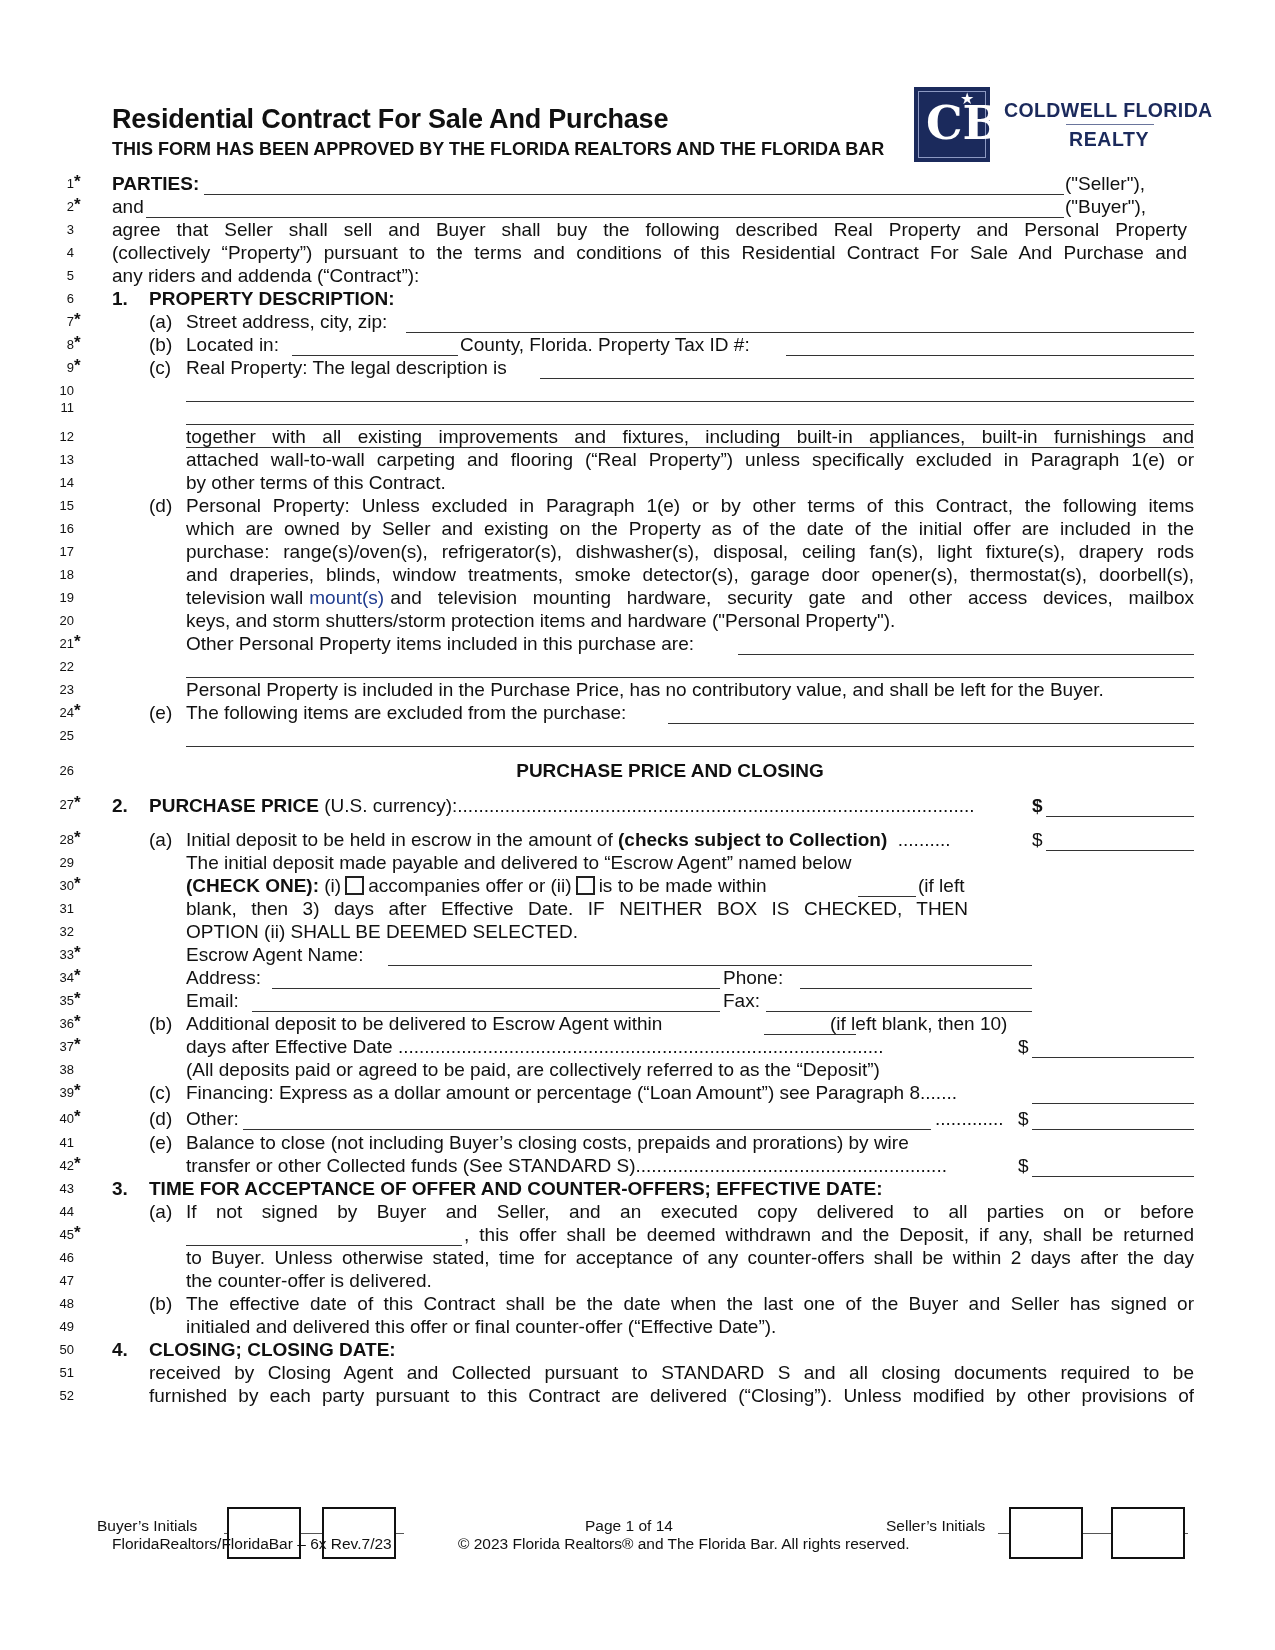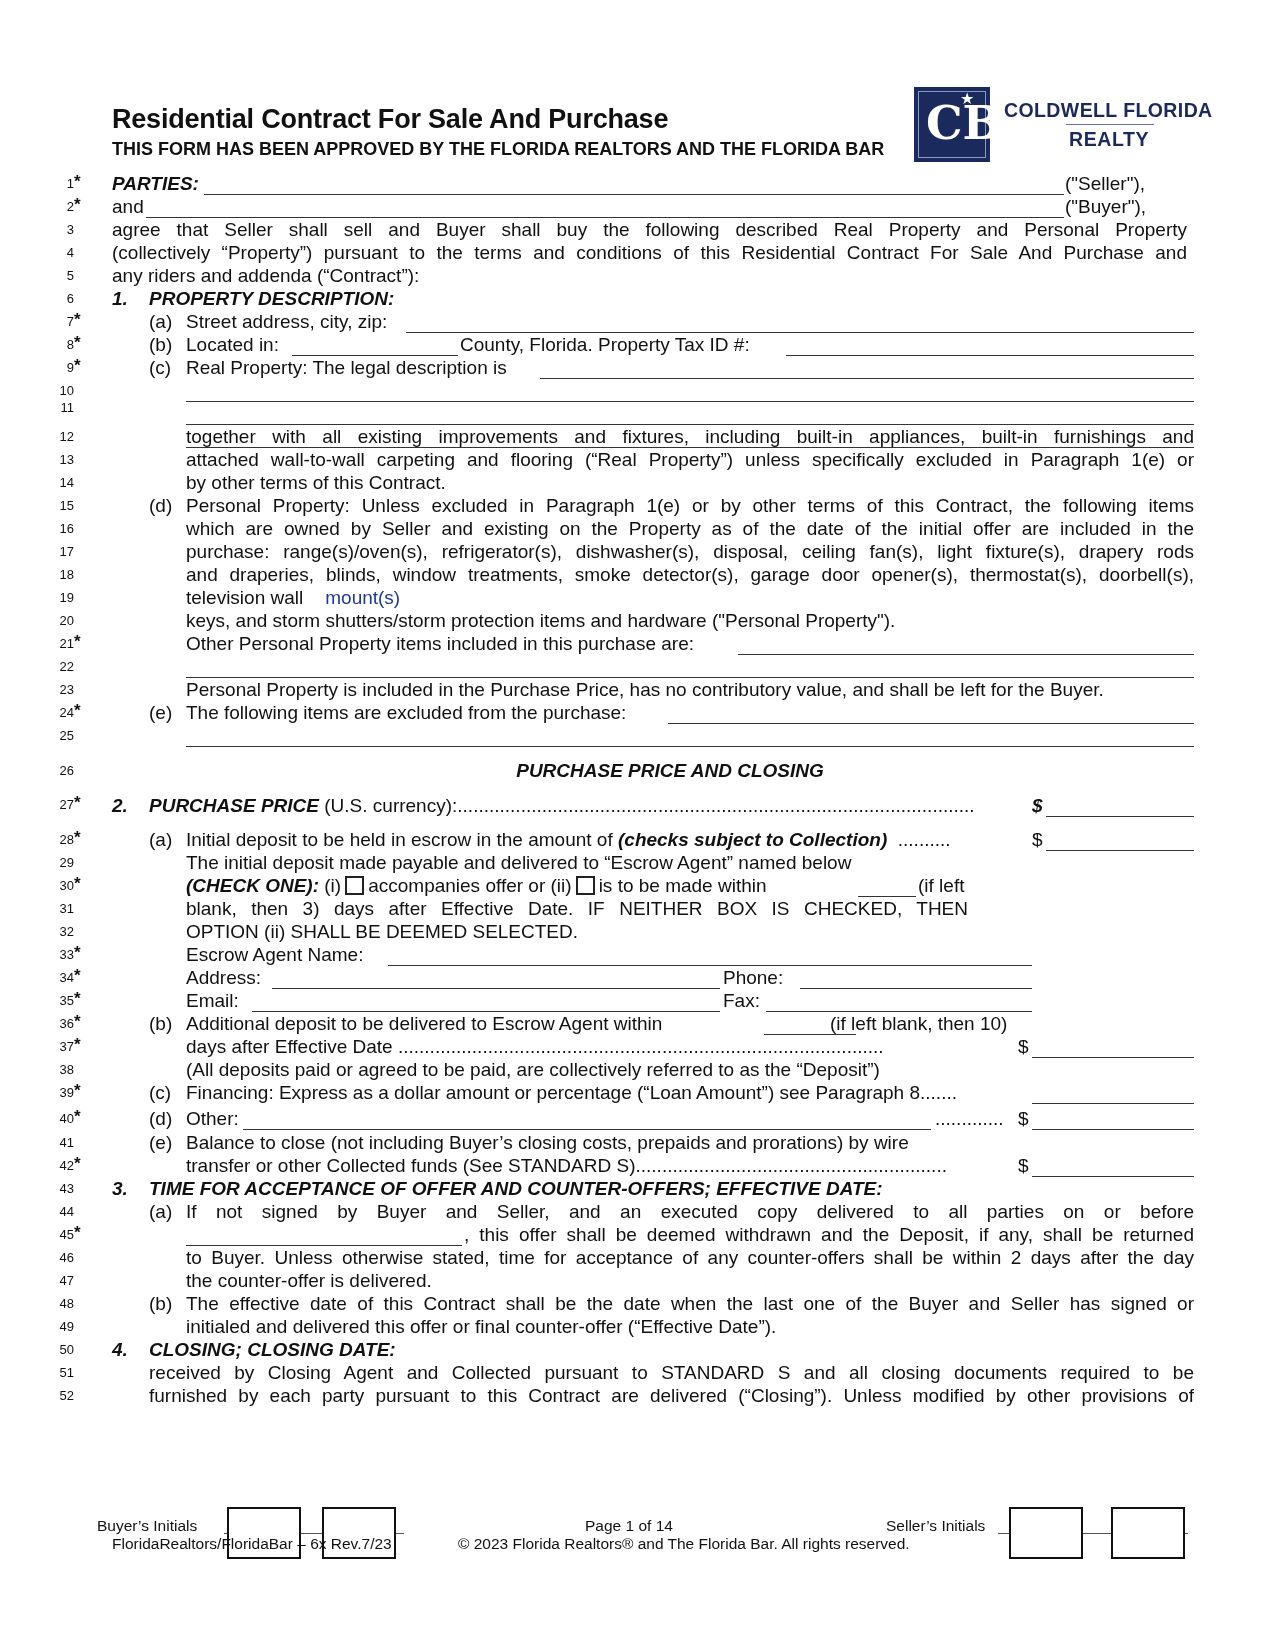--- a/index.html
+++ b/index.html
@@ -14,21 +14,21 @@
     .logo-star { position: absolute; left: 46px; top: 2px; color: #fff; font-size: 16px; }
     .brand-1 { left: 1004px; top: 99px; color: #1b2a5c; font-size: 19.5px; font-weight: bold; letter-spacing: 0.4px; white-space: nowrap; }
     .brand-rule { left: 1066px; top: 124px; width: 88px; height: 1px; background: #6a759c; }
     .brand-2 { left: 1069px; top: 128px; color: #1b2a5c; font-size: 19.5px; font-weight: bold; letter-spacing: 0.6px; white-space: nowrap; text-align: center; }
 
     .ln { position: absolute; left: 52px; width: 40px; height: 24px; font-size: 13px; line-height: 24px; color: #111; }
     .ln .star { position: absolute; left: 22px; top: -2px; font-size: 17px; font-weight: bold; }
     .ln .num { position: absolute; right: 18px; }
     .row { position: absolute; height: 24px; font-size: 19px; line-height: 24px; white-space: nowrap; }
     .just { text-align: justify; text-align-last: justify; white-space: normal; overflow: hidden; }
-    .b { font-weight: bold; font-style: italic; }
+    .b { font-weight: bold; }
     .ul { position: absolute; height: 1px; background: #333; }
     .blue { color: #1f3b8f; }
     .chk { display: inline-block; width: 19px; height: 19px; border: 2px solid #222; vertical-align: -3px; margin: 0 4px; box-sizing: border-box; }
     .initbox { position: absolute; width: 74px; height: 52px; border: 2px solid #111; box-sizing: border-box; background: #fff; }
     .foot { position: absolute; font-size: 15.5px; white-space: nowrap; }
   </style>
 </head>
 <body>
 
 <div class="abs title">Residential Contract For Sale And Purchase</div>
@@ -252,24 +252,25 @@
 <div class="row just" style="left:186px;top:425px;width:1008px">together with all existing improvements and fixtures, including built-in appliances, built-in furnishings and</div>
 <div class="row just" style="left:186px;top:448px;width:1008px">attached wall-to-wall carpeting and flooring (“Real Property”) unless specifically excluded in Paragraph 1(e) or</div>
 <div class="row" style="left:186px;top:471px">by other terms of this Contract.</div>
 
 <div class="row" style="left:149px;top:494px">(d)</div>
 <div class="row just" style="left:186px;top:494px;width:1008px">Personal Property: Unless excluded in Paragraph 1(e) or by other terms of this Contract, the following items</div>
 <div class="row just" style="left:186px;top:517px;width:1008px">which are owned by Seller and existing on the Property as of the date of the initial offer are included in the</div>
 <div class="row just" style="left:186px;top:540px;width:1008px">purchase: range(s)/oven(s), refrigerator(s), dishwasher(s), disposal, ceiling fan(s), light fixture(s), drapery rods</div>
 <div class="row just" style="left:186px;top:563px;width:1008px">and draperies, blinds, window treatments, smoke detector(s), garage door opener(s), thermostat(s), doorbell(s),</div>
 <div class="row" style="left:186px;top:586px;width:1008px;display:flex;justify-content:space-between">
-  <span style="display:flex;gap:22px">
+  <span style="display:flex;gap:6px">
     <span>television wall</span>
     <span class="blue">mount(s)</span>
   </span>
+  <span class="just" style="flex:1;margin-left:6px">and television mounting hardware, security gate and other access devices, mailbox</span>
 </div>
 <div class="row" style="left:186px;top:609px">keys, and storm shutters/storm protection items and hardware ("Personal Property").</div>
 
 <div class="row" style="left:186px;top:632px">Other Personal Property items included in this purchase are:</div>
 <div class="ul" style="left:738px;top:654px;width:456px"></div>
 <div class="ul" style="left:186px;top:677px;width:1008px"></div>
 <div class="row" style="left:186px;top:678px">Personal Property is included in the Purchase Price, has no contributory value, and shall be left for the Buyer.</div>
 
 <div class="row" style="left:149px;top:701px">(e)</div>
 <div class="row" style="left:186px;top:701px">The following items are excluded from the purchase:</div>

